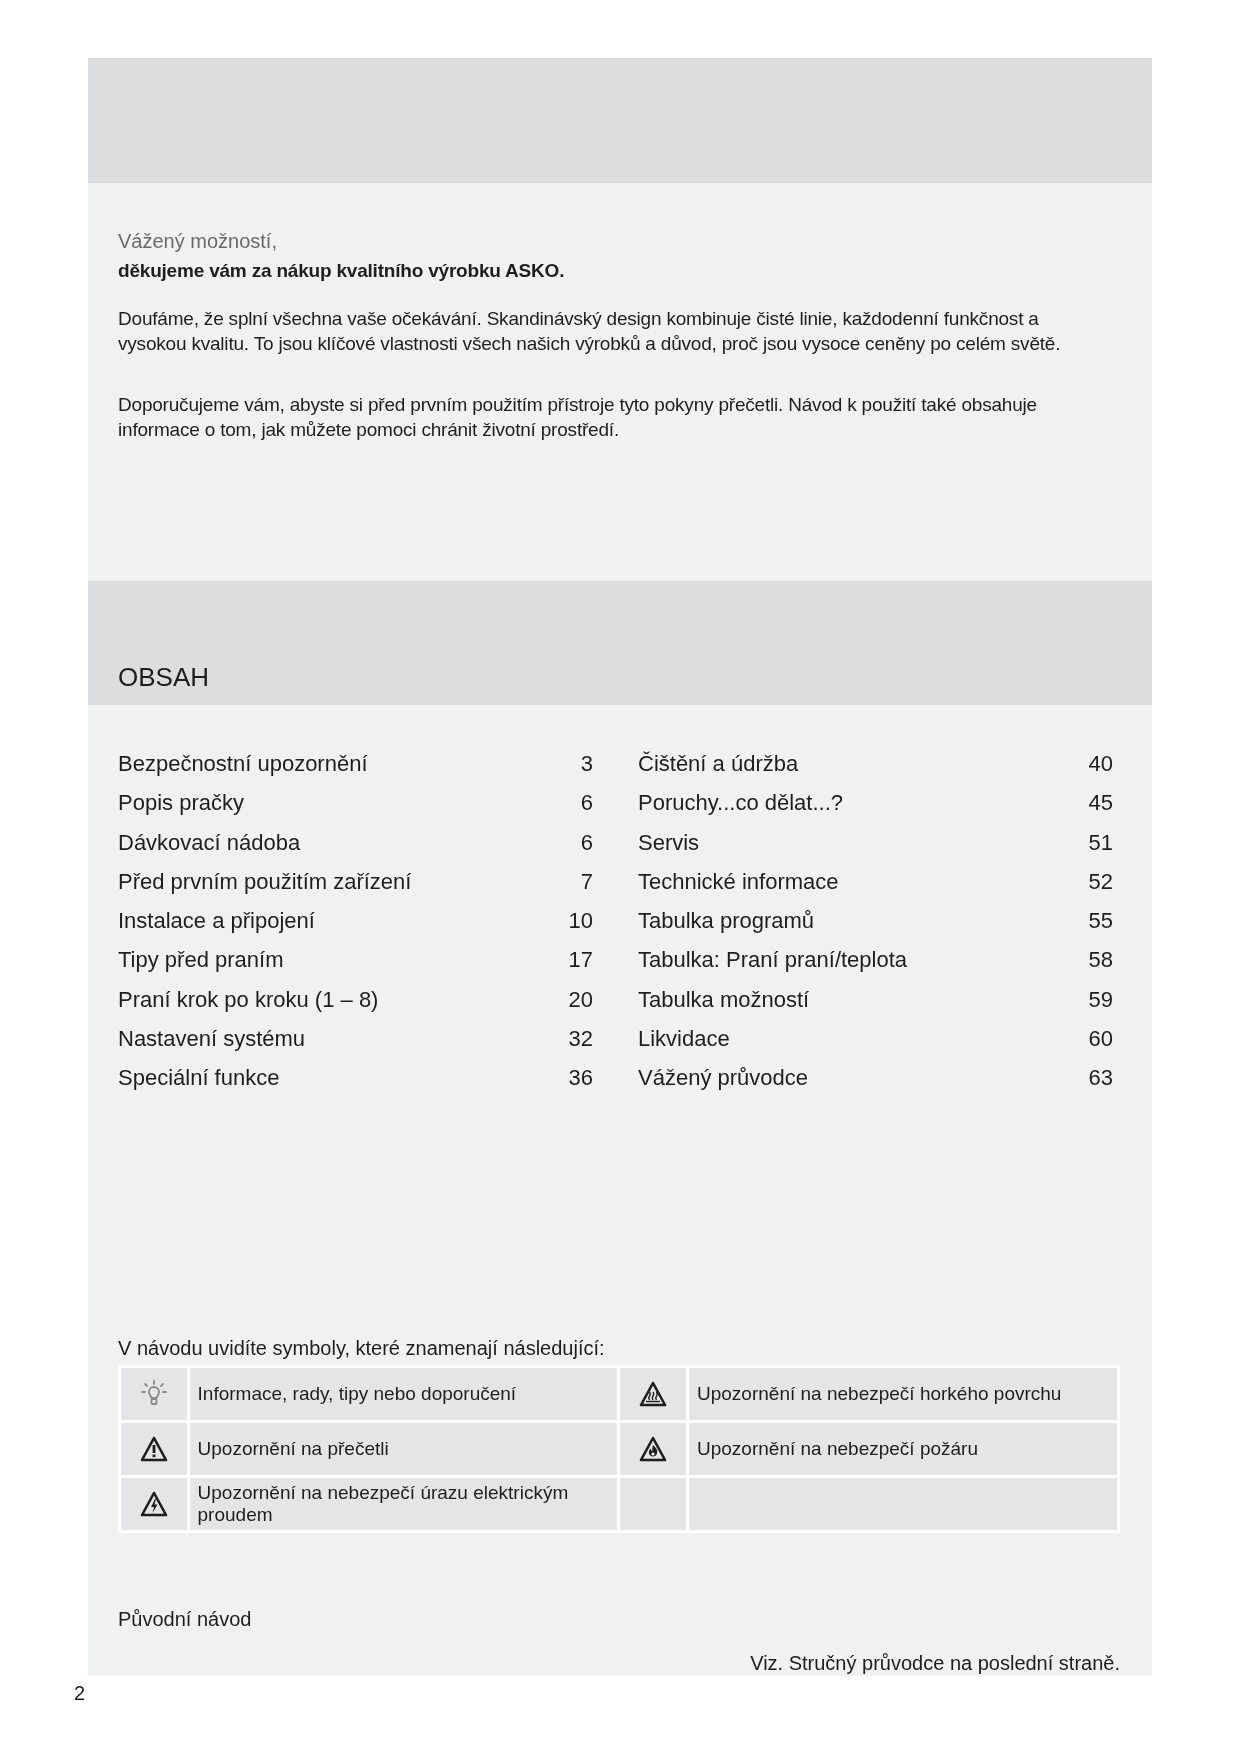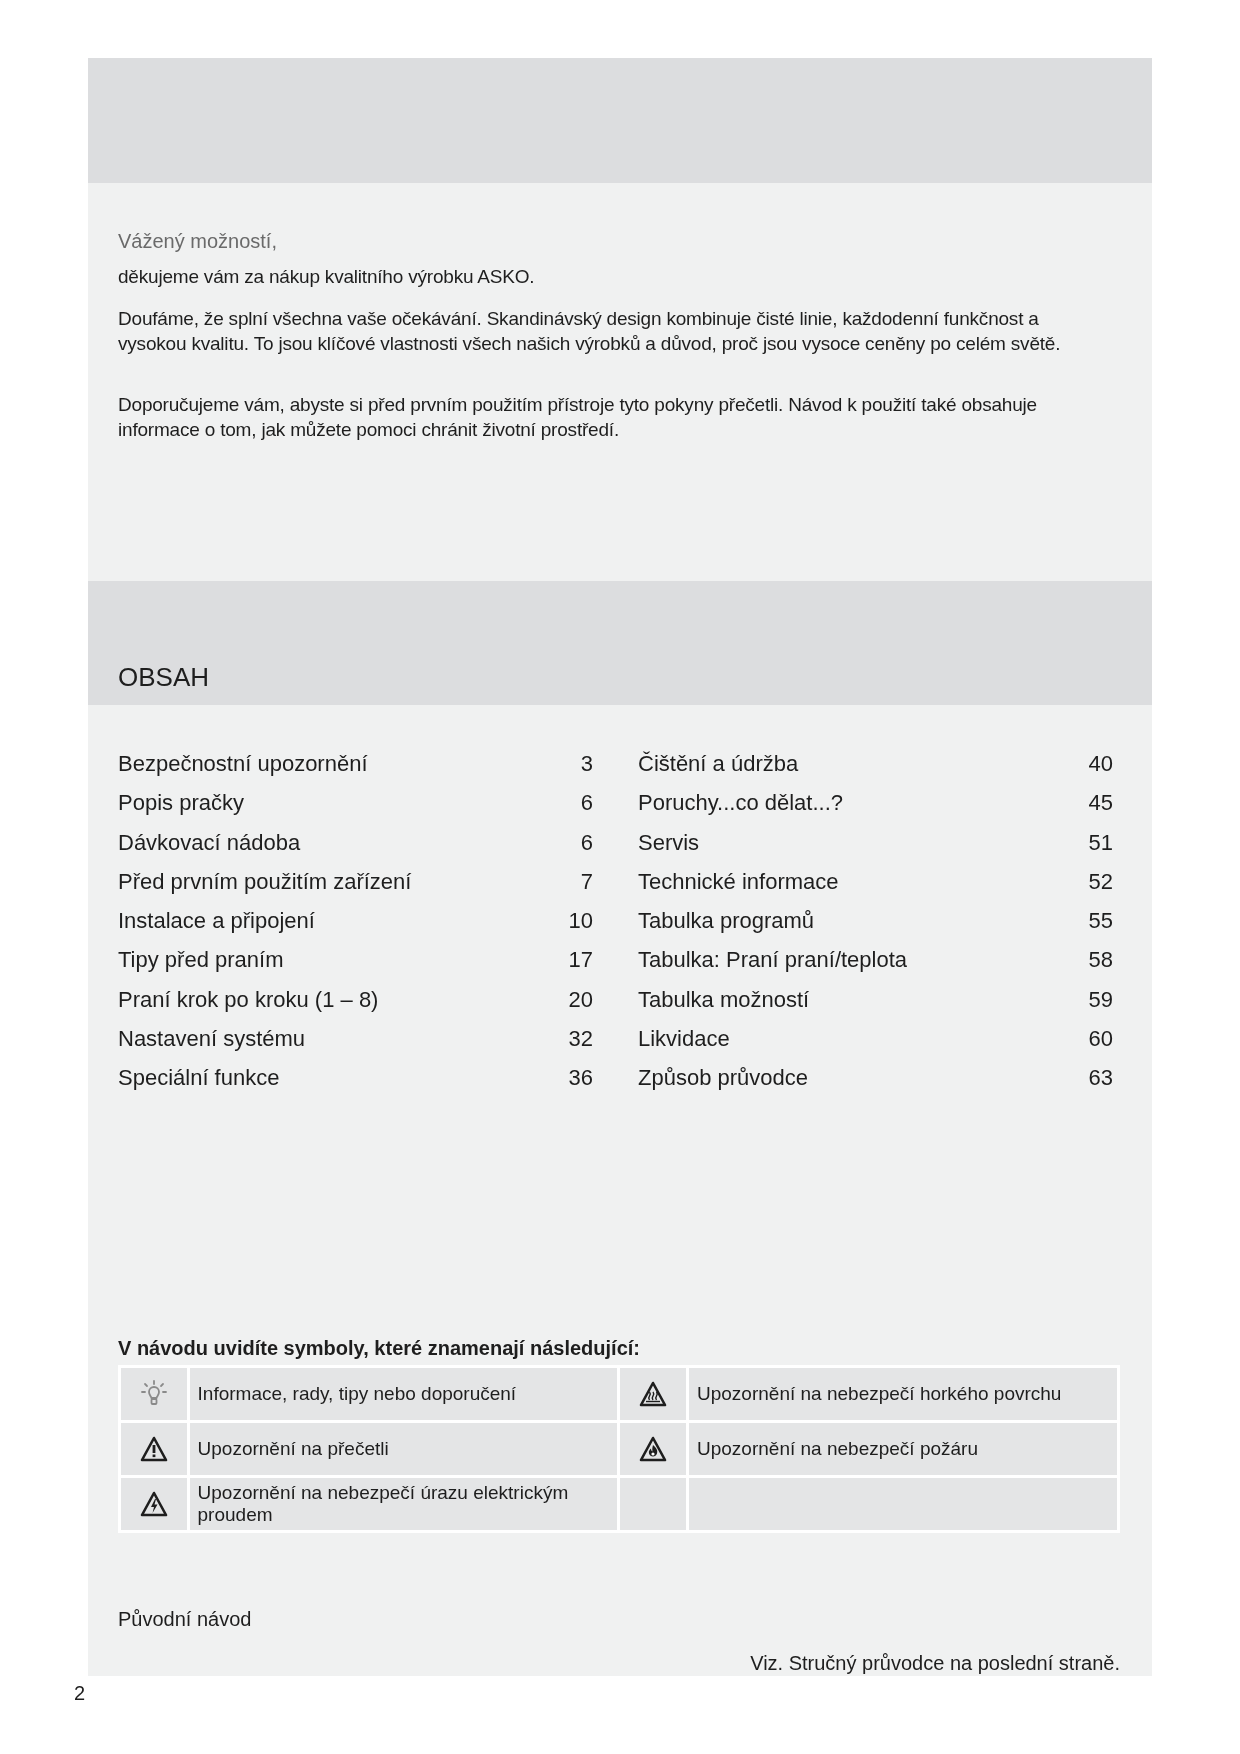--- a/index.html
+++ b/index.html
@@ -6,33 +6,33 @@
     body { width: 1240px; height: 1754px; position: relative; overflow: hidden;
            font-family: "Liberation Sans", "DejaVu Sans", sans-serif; color: #1e1e1e; }
 
     .panel { position: absolute; left: 88px; top: 58px; width: 1064px; height: 1618px; background: #f0f1f1; }
     .band { position: absolute; left: 88px; width: 1064px; background: #dcdddf; }
     .band-top { top: 58px; height: 125px; }
     .band-toc { top: 581px; height: 124px; }
 
     .greeting { position: absolute; left: 118px; top: 230px; font-size: 20px; color: #6a6a6a; }
     .para { position: absolute; left: 118px; width: 960px; font-size: 19px; line-height: 25px; color: #1e1e1e; letter-spacing: -0.2px; }
-    .p1 { top: 264px; }
+    .p1 { top: 258px; font-weight: bold; }
     .p2 { top: 306px; }
     .p3 { top: 392px; }
 
     .toc-title { position: absolute; left: 118px; top: 662px; font-size: 26px; color: #1e1e1e; }
 
     .toc-col { position: absolute; top: 749px; width: 475px; }
     .toc-col.left { left: 118px; }
     .toc-col.right { left: 638px; }
     .toc-row { display: flex; justify-content: space-between; height: 39.3px; font-size: 22px; line-height: 30px; color: #1e1e1e; }
     .toc-row .pg { text-align: right; }
 
-    .sym-title { position: absolute; left: 118px; top: 1337px; font-size: 20px; font-weight: bold; color: #1e1e1e; }
+    .sym-title { position: absolute; left: 118px; top: 1337px; font-size: 20px; font-weight: normal; color: #1e1e1e; }
 
     .sym-table { position: absolute; left: 118px; top: 1365px; width: 1002px; border-collapse: collapse; }
     .sym-table td { background: #e4e5e6; border: 3px solid #ffffff; height: 48px; font-size: 19px; color: #1e1e1e; vertical-align: middle; line-height: 22px; }
     .sym-table td.icon { width: 66px; text-align: center; padding: 0; }
     .sym-table td.text { width: 416px; padding: 2px 8px; }
     .sym-table td.icon svg { display: inline-block; vertical-align: middle; }
 
     .foot-left { position: absolute; left: 118px; top: 1608px; font-size: 20px; color: #1e1e1e; }
     .foot-right { position: absolute; right: 120px; top: 1608px; font-size: 20px; color: #1e1e1e; margin-top: 44px; }
     .page-num { position: absolute; left: 74px; top: 1682px; font-size: 20px; color: #1e1e1e; }
@@ -117,21 +117,21 @@
     </div>
   <div class="toc-row">
       <span>Tabulka možností</span>
       <span class="pg">59</span>
     </div>
   <div class="toc-row">
       <span>Likvidace</span>
       <span class="pg">60</span>
     </div>
   <div class="toc-row">
-      <span>Způsob průvodce</span>
+      <span>Vážený průvodce</span>
       <span class="pg">63</span>
     </div>
 </div>
 
 <div class="sym-title">V návodu uvidíte symboly, které znamenají následující:</div>
 
 <table class="sym-table">
   <tbody>
       <tr>
     <td class="icon">

